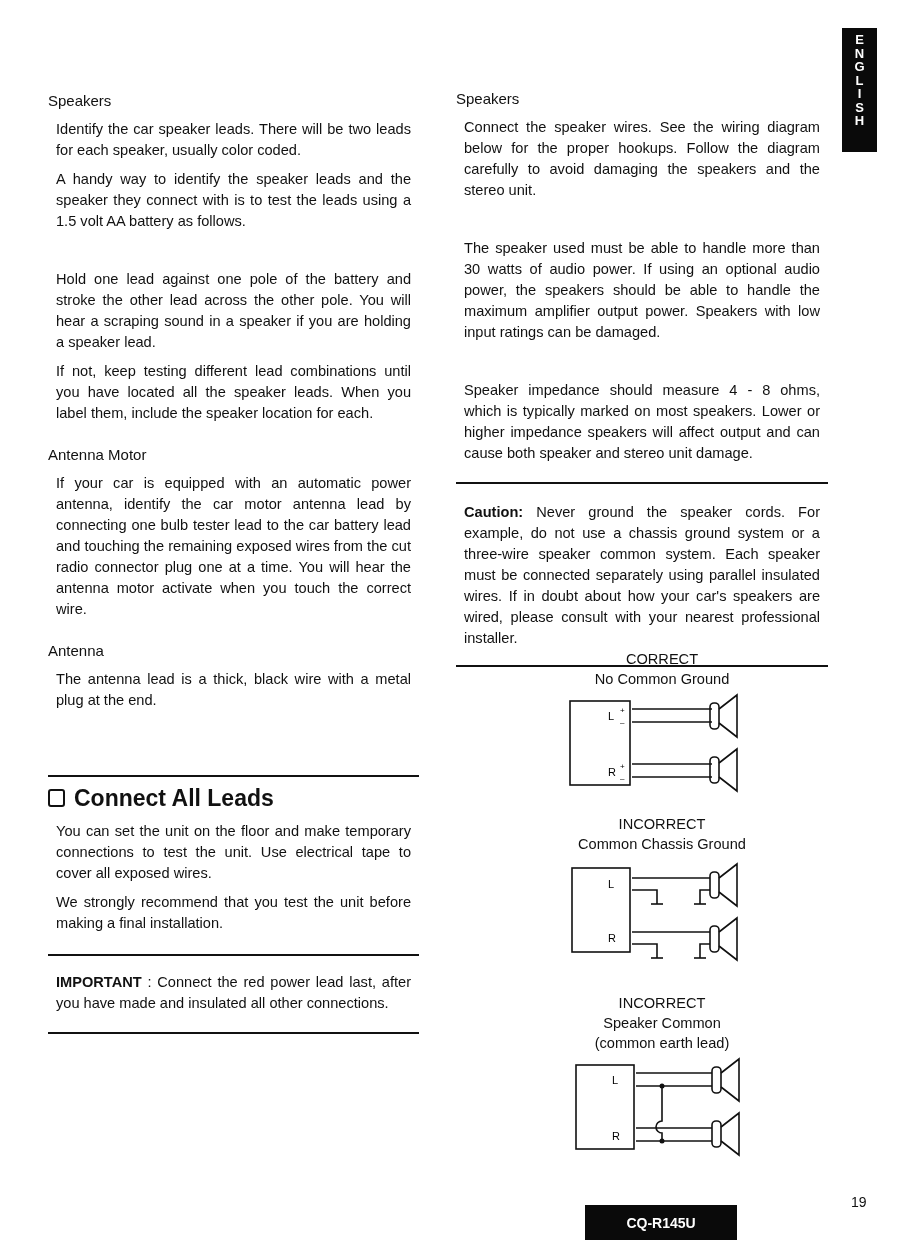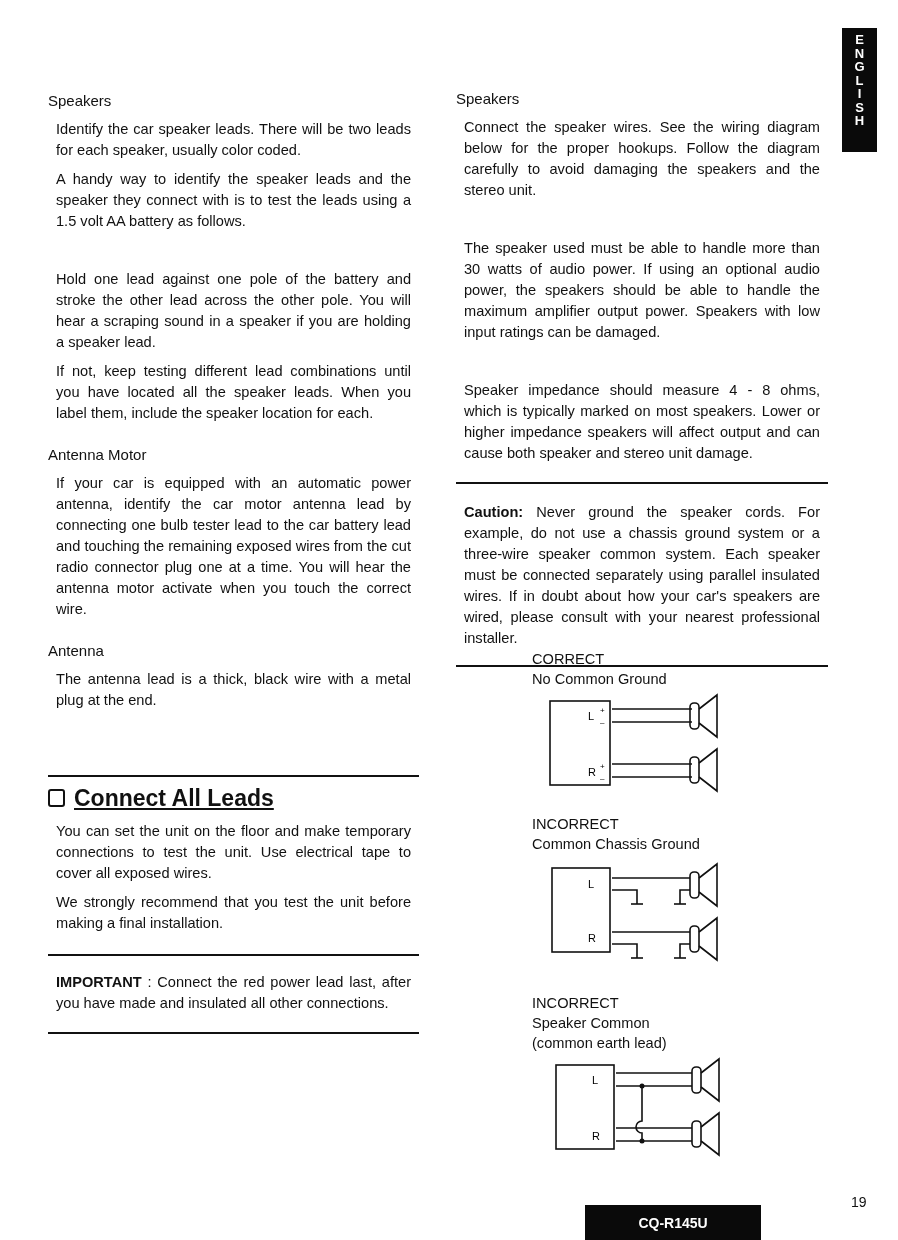--- a/index.html
+++ b/index.html
@@ -6,29 +6,29 @@
   body { width: 898px; height: 1240px; position: relative; overflow: hidden;
          font-family: "Liberation Sans", sans-serif; color: #111; }
   .col { position: absolute; font-size: 14.6px; line-height: 21px; }
   .col-left { left: 48px; top: 90px; width: 371px; }
   .col-right { left: 456px; top: 88px; width: 372px; }
   .h { font-weight: normal; font-size: 15px; margin: 0; line-height: 21px; }
   p { margin: 8px; text-align: justify; }
   .gap { height: 21px; }
   .gap-s { height: 12px; }
   .rule { border-top: 2px solid #111; margin: 0; }
-  .big-title { font-weight: bold; font-size: 23px; line-height: 30px; margin: 6px 0 4px 0; display: flex; align-items: center; text-decoration: underline; }
+  .big-title { font-weight: bold; font-size: 23px; line-height: 30px; margin: 6px 0 4px 0; display: flex; align-items: center; }
   .checkbox { display: inline-block; width: 13px; height: 14px; border: 2.5px solid #111; border-radius: 3px; margin-right: 9px; }
   .tab { position: absolute; left: 842px; top: 28px; width: 35px; height: 124px; background: #0a0a0a; color: #fff;
          font-weight: bold; font-size: 13px; line-height: 13.5px; text-align: center; padding-top: 5px; box-sizing: border-box; }
   .tab span { display: block; }
-  .footer-model { position: absolute; left: 585px; top: 1205px; width: 176px; height: 35px; background: #0a0a0a; color: #fff;
+  .footer-model { position: absolute; left: 585px; top: 1205px; width: 152px; height: 35px; background: #0a0a0a; color: #fff;
                   font-weight: bold; font-size: 14px; display: flex; align-items: center; justify-content: center; }
   .page-num { position: absolute; left: 851px; top: 1194px; font-size: 14px; }
-  .diagram { position: absolute; left: 532px; width: 220px; font-size: 14.6px; line-height: 20px; }
+  .diagram { position: absolute; left: 552px; width: 220px; text-align: center; font-size: 14.6px; line-height: 20px; }
   .diagram svg { display: block; }
 </style>
 </head>
 <body>
 
 <div class="tab">
   <span>E</span>
   <span>N</span>
   <span>G</span>
   <span>L</span>

